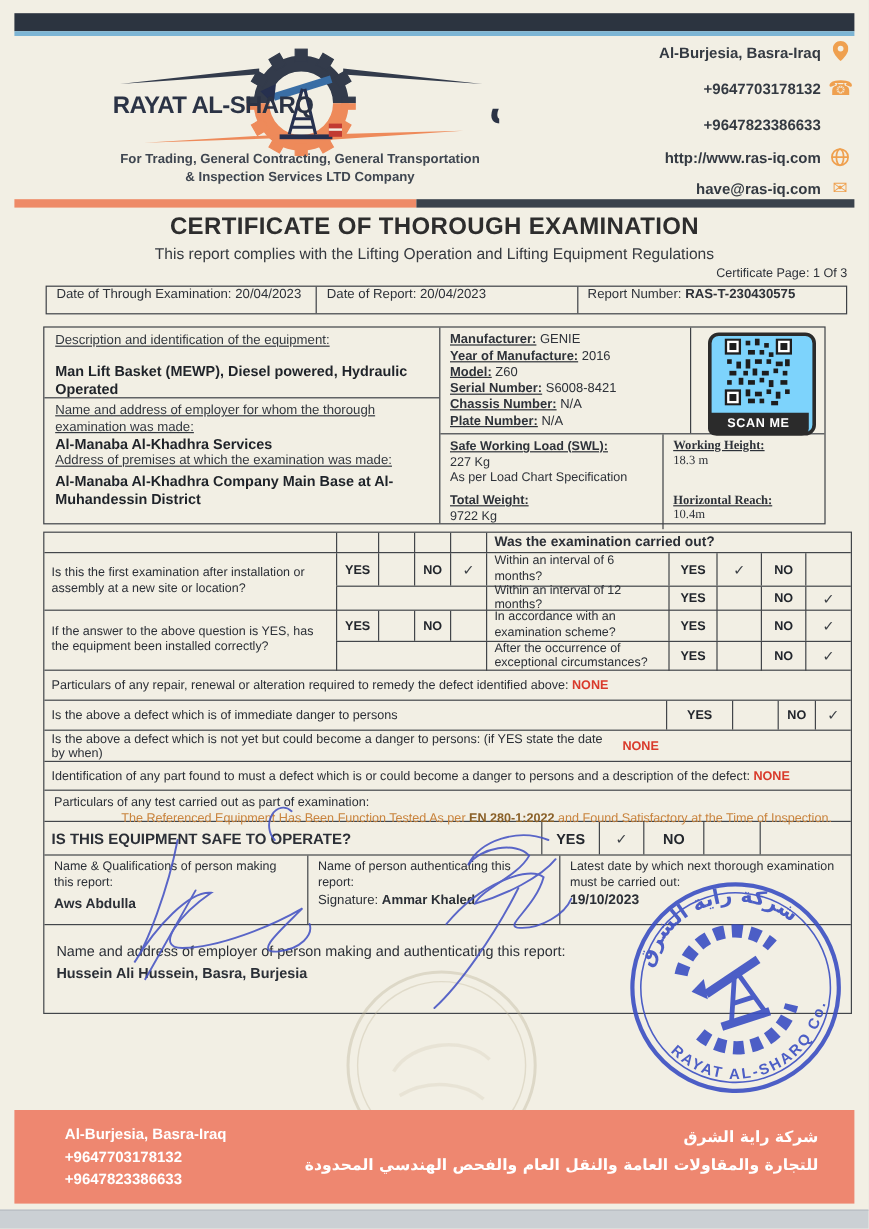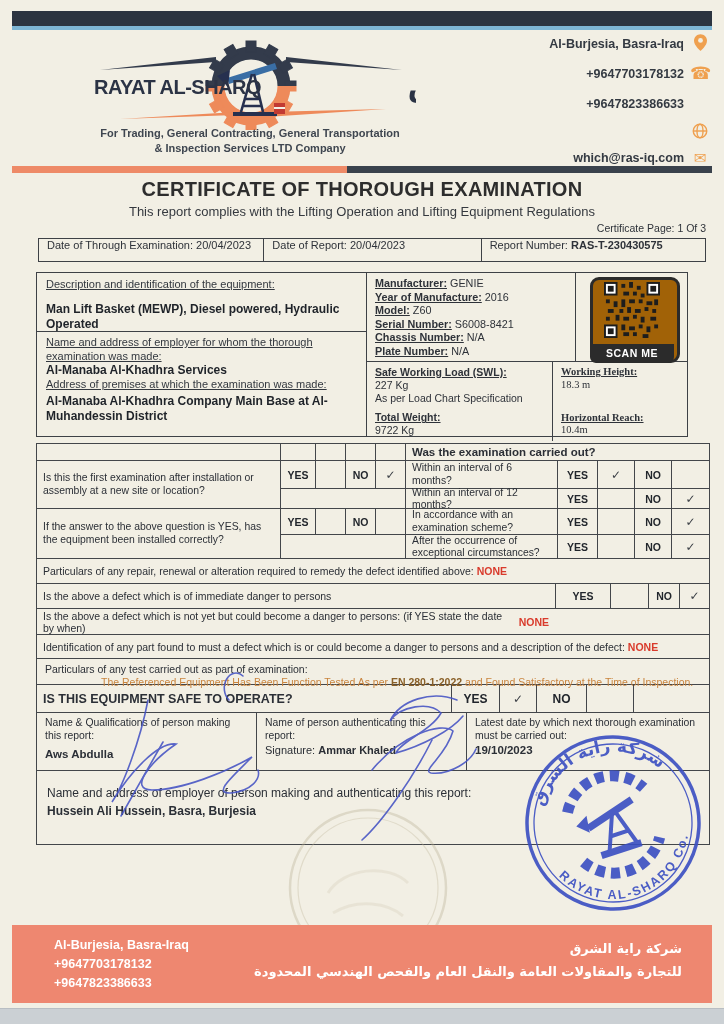--- a/index.html
+++ b/index.html
@@ -37,21 +37,21 @@
   .eq-sec2{flex:1;padding:4px 9px;box-sizing:border-box;}
   .eq-label{font-size:11px;line-height:13.5px;color:#33383f;}
   .eq-value{font-size:12px;font-weight:bold;color:#1f2329;line-height:15px;}
   .equip-right{flex:1;display:flex;flex-direction:column;}
   .eq-top{height:89px;border-bottom:1px solid #3e4146;display:flex;box-sizing:border-box;}
   .eq-info{width:209px;border-right:1px solid #3e4146;box-sizing:border-box;padding:4px 8px;font-size:10.8px;line-height:13.6px;}
   .eq-qrcell{flex:1;position:relative;}
   .eq-bot{flex:1;display:flex;}
   .eq-swl{width:186px;border-right:1px solid #3e4146;box-sizing:border-box;padding:4px 8px;font-size:10.5px;line-height:12.8px;}
   .eq-wh{flex:1;padding:4px 8px;font-size:10.5px;line-height:12.8px;font-family:Liberation Serif, serif;}
-  .qr-frame{position:absolute;left:14px;top:4px;width:84px;height:80px;background:#a16207;border:3px solid #2b2b2b;border-radius:9px;}
+  .qr-frame{position:absolute;left:14px;top:4px;width:84px;height:80px;background:#7dd3fc;border:3px solid #2b2b2b;border-radius:9px;}
   .qr-bar{position:absolute;left:-3px;bottom:-3px;width:84px;height:19px;background:#2b2b2b;border-radius:0 0 6px 6px;
           color:#fff;font-size:10.5px;font-weight:bold;text-align:center;line-height:19px;letter-spacing:.5px;}
 
   
   .exam{left:36px;top:443px;width:672px;border:1px solid #43464a;box-sizing:content-box;background:transparent;}
   .trow{display:flex;border-top:1px solid #43464a;box-sizing:border-box;}
   .trow:first-child{border-top:none;justify-content:flex-end;}
   .cell{border-left:1px solid #43464a;box-sizing:border-box;display:flex;align-items:center;padding:1px 6px;
         font-size:10.5px;line-height:12px;color:#2b2f36;}
   .cell:first-child{border-left:none;}
@@ -161,30 +161,31 @@
   <div class="contact-row" style="top:34px">Al-Burjesia, Basra-Iraq</div>
   <div class="contact-icon" style="top:34px">
     <svg width="13" height="17" viewBox="0 0 14 18">
         <path d="M7 0C3.1 0 0 3.1 0 7c0 5.2 7 11 7 11s7-5.8 7-11C14 3.1 10.9 0 7 0z" fill="#efa04f"></path>
         <circle cx="7" cy="6.8" r="2.6" fill="#f2efe4"></circle>
       </svg>
   </div>
   <div class="contact-row" style="top:64px">+9647703178132</div>
   <div class="contact-icon" style="top:64px;font-size:17px">☎</div>
   <div class="contact-row" style="top:94px">+9647823386633</div>
+  <div class="contact-row" style="top:122px">http://www.ras-iq.com</div>
   <div class="contact-icon" style="top:123px">
     <svg width="16" height="16" viewBox="0 0 18 18">
         <g fill="none" stroke="#efa04f" stroke-width="1.6">
           <circle cx="9" cy="9" r="7.6"></circle>
           <ellipse cx="9" cy="9" rx="3.4" ry="7.6"></ellipse>
           <path d="M1.4 9h15.2"></path>
         </g>
       </svg>
   </div>
-  <div class="contact-row" style="top:148px">which@ras-iq.com</div>
+  <div class="contact-row" style="top:148px">have@ras-iq.com</div>
   <div class="contact-icon" style="top:148px;font-size:15px">✉</div>
 
   <div class="abs divider-l"></div>
   <div class="abs divider-r"></div>
 
   <div class="abs title">CERTIFICATE OF THOROUGH EXAMINATION</div>
   <div class="abs subtitle">This report complies with the Lifting Operation and Lifting Equipment Regulations</div>
   <div class="abs certpage">Certificate Page: 1 Of 3</div>
 
   <div class="abs meta-row">

